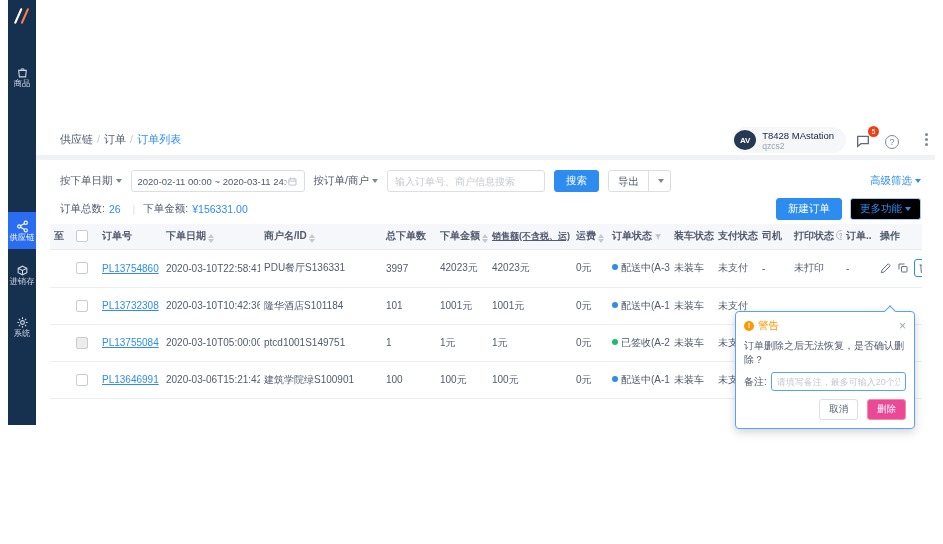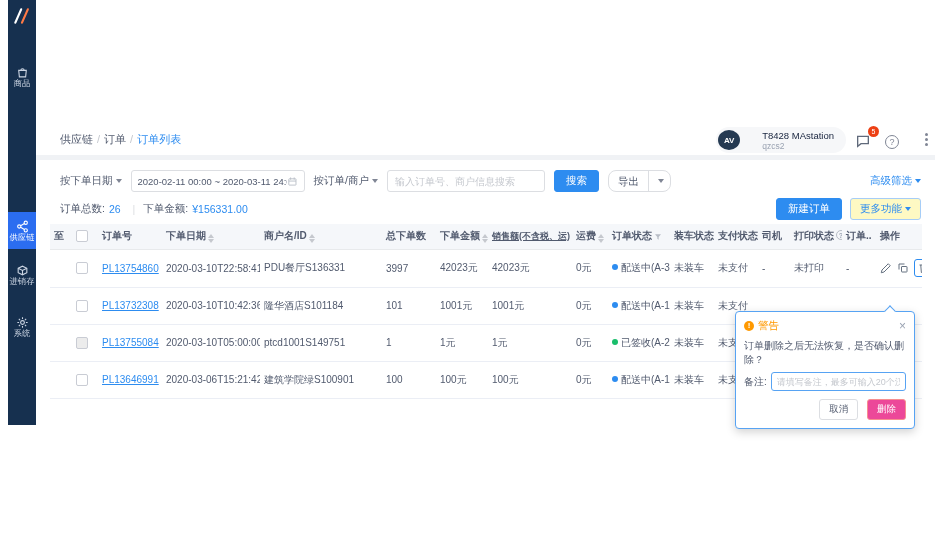--- a/index.html
+++ b/index.html
@@ -22,21 +22,21 @@
   .main { position: absolute; left: 28px; top: 0; right: 0; height: 425px; background: #fff; }
 
   .topbar { position: absolute; top: 123px; left: 0; right: 0; height: 32px; background: #fff; }
   .crumbs { position: absolute; left: 24px; top: 0; line-height: 32px; font-size: 11px; color: #515a6e; }
   .crumbs .sep { color: #c5c8ce; margin: 0 4px; }
   .crumbs .current { color: #2d8cf0; }
 
   .user-chip { position: absolute; right: 89px; top: 4px; height: 26px; background: #f6f7f9;
     border-radius: 14px; display: flex; align-items: center; padding: 1px 12px 1px 2px; cursor: pointer; }
   .avatar { width: 22px; height: 20px; border-radius: 50%; background: #253a52; color: #fff;
-    font-size: 8px; line-height: 22px; text-align: center; font-weight: bold; margin-right: 22px; }
+    font-size: 8px; line-height: 22px; text-align: center; font-weight: bold; margin-right: 6px; }
   .uname { font-size: 9.5px; color: #17233d; line-height: 11px; white-space: nowrap; }
   .uacct { font-size: 8.5px; color: #9aa3b2; line-height: 10px; }
 
   .icon-btn { position: absolute; top: 8px; width: 18px; height: 18px; cursor: pointer; }
   .chat-btn { right: 62px; }
   .badge { position: absolute; top: -5px; right: -6px; min-width: 11px; height: 11px; background: #ed4014;
     color: #fff; border-radius: 6px; font-size: 7px; line-height: 11px; text-align: center; padding: 0 2px; }
   .help-btn { right: 32px; }
   .qcircle { display: inline-block; width: 14px; height: 14px; border: 1px solid #808695; border-radius: 50%;
     color: #808695; font-size: 9px; line-height: 12px; text-align: center; }
@@ -62,34 +62,34 @@
     background: #fff; padding: 0 6px; }
   .date-box { width: 174px; justify-content: space-between; }
   .date-box input { border: 0; outline: 0; font-size: 9.5px; color: #515a6e; width: 152px;
     font-family: inherit; background: transparent; }
   .search-box { width: 158px; padding: 0; }
   .search-box input { border: 0; outline: 0; font-size: 10px; width: 100%; height: 100%; padding: 0 7px;
     font-family: Liberation Sans, sans-serif; background: transparent; color: #515a6e; }
   .search-box input::placeholder, .pop-note input::placeholder { color: #c5c8ce; }
   .btn { height: 22px; font-size: 10.5px; border-radius: 3px; cursor: pointer; font-family: inherit; }
   .btn-primary { background: #2d8cf0; border: 1px solid #2d8cf0; color: #fff; padding: 0 11px; }
-  .btn-export { display: flex; align-items: stretch; border: 1px solid #dcdee2; border-radius: 8px;
+  .btn-export { display: flex; align-items: stretch; border: 1px solid #dcdee2; border-radius: 3px;
     background: #fff; height: 22px; cursor: pointer; }
   .btn-export .seg { padding: 0 9px; font-size: 10.5px; line-height: 20px; color: #515a6e; }
   .btn-export .divider { width: 1px; background: #dcdee2; }
   .btn-export .seg.arrow { padding: 0 6px; display: flex; align-items: center; }
   .spacer { flex: 1; }
   .adv { color: #2d8cf0; font-size: 10.5px; cursor: pointer; white-space: nowrap; }
 
   
   .summary { height: 30px; display: flex; align-items: center; padding: 0 14px 0 24px; font-size: 10.5px; }
   .summary .v { color: #2d8cf0; margin: 0 4px; }
   .summary .bar { color: #dcdee2; margin: 0 8px; }
   .summary .spacer { flex: 1; }
-  .btn-outline { background: #fef9c3; border: 1px solid #a6cdf7; color: #2d8cf0; padding: 0 9px; margin-left: 8px; }
+  .btn-outline { background: #000000; border: 1px solid #a6cdf7; color: #2d8cf0; padding: 0 9px; margin-left: 8px; }
 
   
   .table-wrap { padding: 0 14px; }
   table { width: 100%; border-collapse: collapse; table-layout: fixed; }
   thead th { background: #f5f7fa; height: 25px; font-size: 10px; font-weight: bold; color: #515a6e;
     text-align: left; padding: 0 4px; white-space: nowrap; overflow: hidden; border-bottom: 1px solid #e8eaec; }
   thead th.small { font-size: 9px; text-decoration: underline; }
   tbody td { height: 37px; font-size: 10px; color: #515a6e; padding: 0 4px; white-space: nowrap;
     overflow: hidden; border-bottom: 1px solid #ebeef5; }
   a.order-link { color: #2d8cf0; text-decoration: underline; cursor: pointer; }

